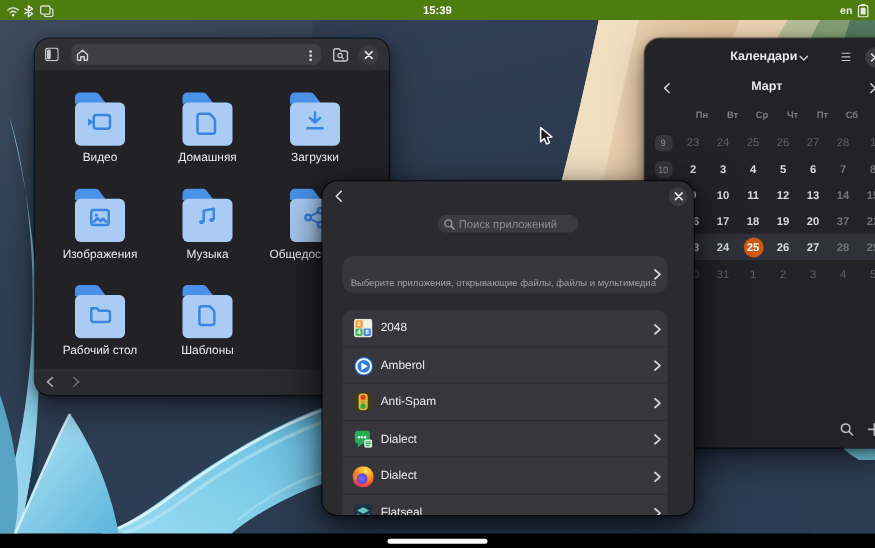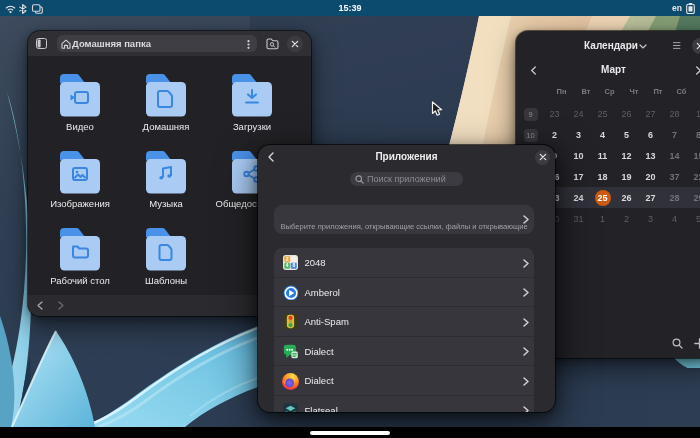--- a/index.html
+++ b/index.html
@@ -1,20 +1,20 @@
 <!DOCTYPE html>
 <html><head><meta charset="utf-8">
 <style>
 html,body{margin:0;padding:0;width:700px;height:438px;overflow:hidden;background:#000;
 font-family:"Liberation Sans",sans-serif;-webkit-font-smoothing:antialiased;}
 *{box-sizing:border-box;}
 #stage{position:relative;width:700px;height:438px;}
 #wall{position:absolute;left:0;top:16px;width:700px;height:411px;z-index:0;}
 
-#topbar{position:absolute;left:0;top:0;width:700px;height:16px;background:#0c4a6e;z-index:40;color:#fff;}
+#topbar{position:absolute;left:0;top:0;width:700px;height:16px;background:#4d7c0f;z-index:40;color:#fff;}
 #clock{position:absolute;left:0;top:0;width:700px;text-align:center;font-size:9px;font-weight:bold;line-height:16px;color:#fbfbfb;}
 #en{position:absolute;right:18px;top:0;font-size:8.5px;font-weight:bold;line-height:16px;color:#e8e8e8;}
 
 #dock{position:absolute;left:0;top:427px;width:700px;height:11px;background:#010101;z-index:40;}
 #dock .pill{position:absolute;left:310px;top:4px;width:80px;height:3.5px;border-radius:2px;background:#fdfdfd;}
 
 .win{position:absolute;border-radius:12px;box-shadow:0 10px 26px rgba(0,0,0,.5),0 2px 8px rgba(0,0,0,.4),0 0 0 1px rgba(0,0,0,.55);}
 .circbtn{position:absolute;width:16px;height:16px;border-radius:50%;background:#3b3b40;}
 
 #naut{left:28px;top:31px;width:283px;height:285px;background:#222226;z-index:10;}
@@ -141,21 +141,20 @@
 <div id="naut" class="win">
  <div class="hdr">
   <svg style="position:absolute;left:8px;top:7px" width="11" height="11" viewBox="0 0 11 11">
    <rect x="0.5" y="0.5" width="10" height="10" rx="2" fill="none" stroke="#c9c9ce" stroke-width="1"></rect>
    <rect x="1.6" y="1.6" width="3" height="7.8" rx="1" fill="#c9c9ce"></rect>
   </svg>
   <div class="pathpill">
    <svg style="position:absolute;left:4px;top:4px" width="10" height="10" viewBox="0 0 10 10">
     <path d="M1,4.6 L5,1.2 L9,4.6 L9,8.6 a0.6,0.6 0 0 1 -0.6,0.6 H6.4 V6.4 H3.6 V9.2 H1.6 A0.6,0.6 0 0 1 1,8.6 Z" fill="none" stroke="#d5d5da" stroke-width="1.1" stroke-linejoin="round"></path>
    </svg>
-   <div class="lbl">Домашняя папка</div>
    <svg style="position:absolute;right:7px;top:4.5px" width="3" height="9" viewBox="0 0 3 9">
     <circle cx="1.5" cy="1.2" r="1.1" fill="#d5d5da"></circle>
             <circle cx="1.5" cy="4.5" r="1.1" fill="#d5d5da"></circle>
             <circle cx="1.5" cy="7.8" r="1.1" fill="#d5d5da"></circle>
    </svg>
   </div>
   <svg style="position:absolute;left:238px;top:6.5px" width="13" height="12" viewBox="0 0 13 12">
    <path d="M1,2.6 a1.6,1.6 0 0 1 1.6,-1.6 h2.6 l1.6,1.8 h3.6 a1.6,1.6 0 0 1 1.6,1.6 v4.8 a1.6,1.6 0 0 1 -1.6,1.6 h-7.8 a1.6,1.6 0 0 1 -1.6,-1.6 Z" fill="none" stroke="#c9c9ce" stroke-width="1.1"></path>
    <circle cx="6" cy="6.4" r="1.7" fill="none" stroke="#c9c9ce" stroke-width="1"></circle>
    <path d="M7.3,7.7 L9,9.4" stroke="#c9c9ce" stroke-width="1"></path>
@@ -337,35 +336,34 @@
       </svg>
  <svg style="position:absolute;right:14px;bottom:9px" width="11" height="11" viewBox="0 0 11 11">
         <path d="M5.5,0.8 V10.2 M0.8,5.5 H10.2" stroke="#bcbcc2" stroke-width="1.3" stroke-linecap="round"></path>
       </svg>
 </div>
 
 <div id="dlg">
  <svg style="position:absolute;left:9px;top:7px" width="8" height="10" viewBox="0 0 8 10">
         <path d="M6,1 L2,5 L6,9" stroke="#d5d5da" stroke-width="1.4" fill="none" stroke-linecap="round" stroke-linejoin="round"></path>
       </svg>
- <div class="title">Приложения</div>
  <div class="circbtn" style="right:5px;top:4.5px;width:15px;height:15px">
   <svg style="position:absolute;left:3.7px;top:3.7px" width="8" height="8" viewBox="0 0 8 8">
           <path d="M1.3,1.3 L6.7,6.7 M6.7,1.3 L1.3,6.7" stroke="#e8e8ea" stroke-width="1.2" stroke-linecap="round"></path>
         </svg>
  </div>
  <div class="search">
   <svg style="position:absolute;left:5px;top:3px" width="9" height="9" viewBox="0 0 9 9">
           <circle cx="3.7" cy="3.7" r="2.8" fill="none" stroke="#9a9aa1" stroke-width="1.1"></circle>
           <path d="M5.9,5.9 L8.2,8.2" stroke="#9a9aa1" stroke-width="1.2" stroke-linecap="round"></path>
         </svg>
   <div class="ph">Поиск приложений</div>
  </div>
  <div class="card">
-  <div class="t2">Выберите приложения, открывающие ссылки, файлы и открывающие</div>
+  <div class="t2">Выберите приложения, открывающие файлы, файлы и мультимедиа</div>
   <svg class="chev" style="right:5px;top:10px" width="6" height="9" viewBox="0 0 6 9">
           <path d="M1,1 L5,4.5 L1,8" stroke="#d0d0d5" stroke-width="1.5" fill="none" stroke-linecap="round" stroke-linejoin="round"></path>
         </svg>
  </div>
  <div class="rows" id="approws">
 <div class="row" style="top:0px">
           <svg class="ic" style="left:9px" width="14" height="14" viewBox="0 0 14 14">
 <rect x="0" y="0" width="14" height="14" rx="2.6" fill="#e8e4da"></rect>
 <rect x="1.2" y="1.2" width="5.5" height="5.5" rx="1" fill="#f2a33c"></rect>
 <rect x="7.3" y="1.2" width="5.5" height="5.5" rx="1" fill="#f4f1ec"></rect>

